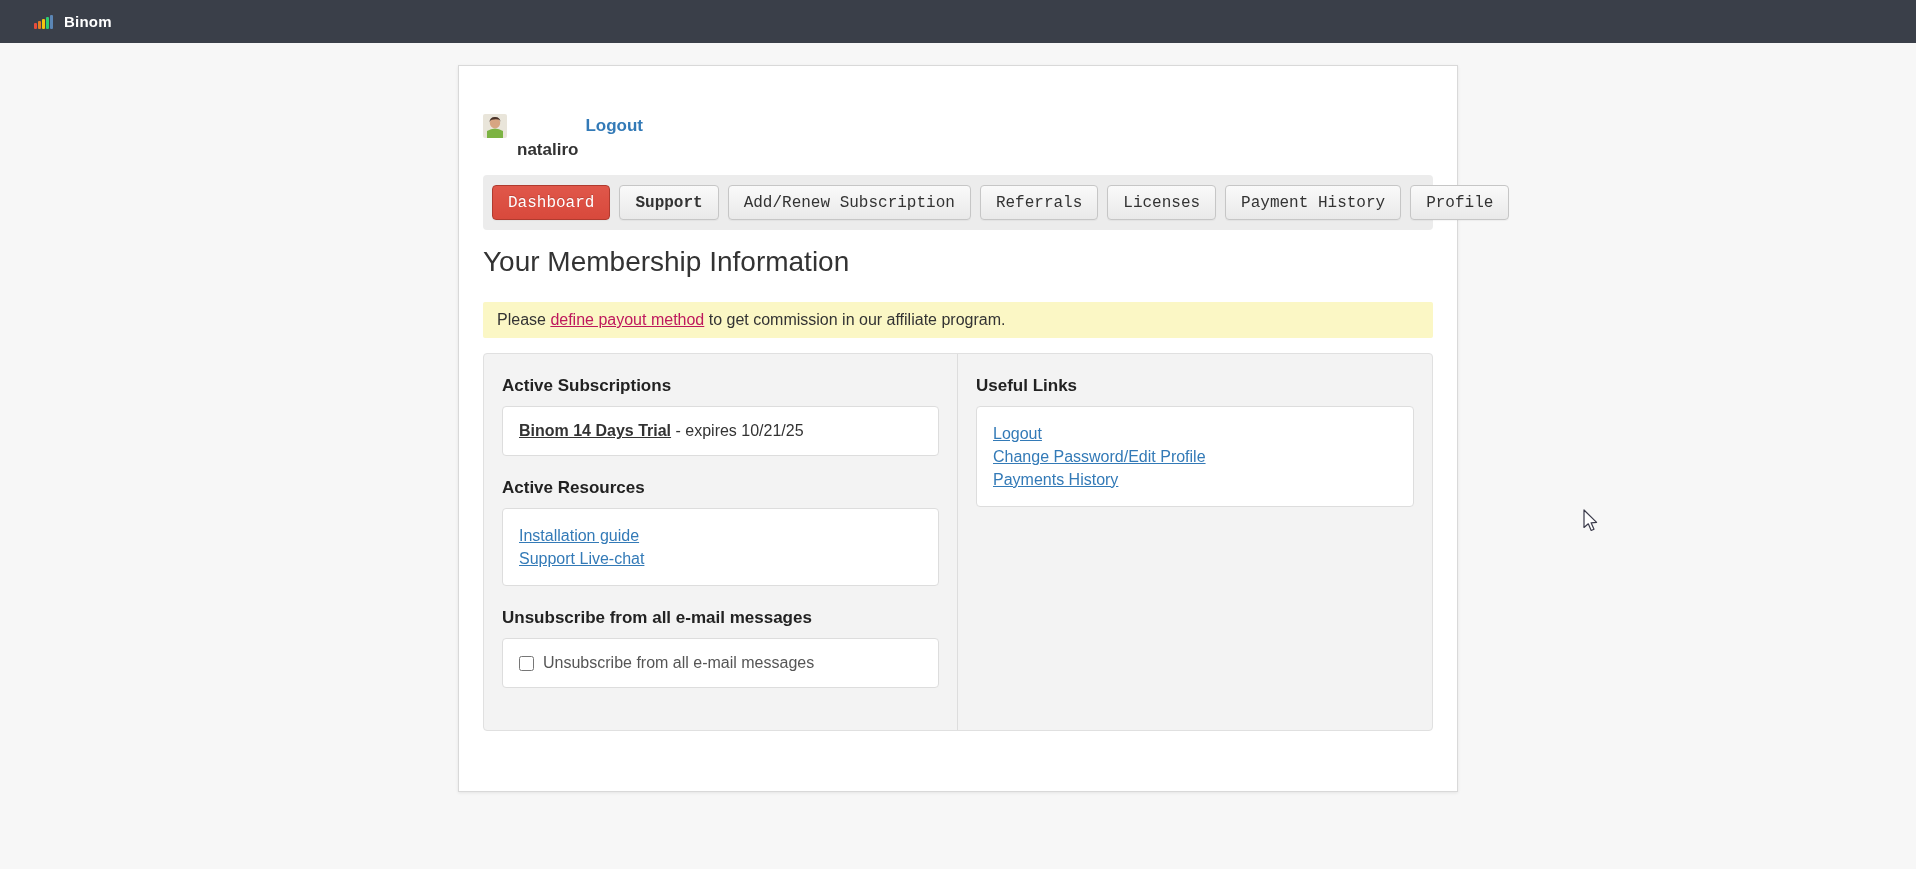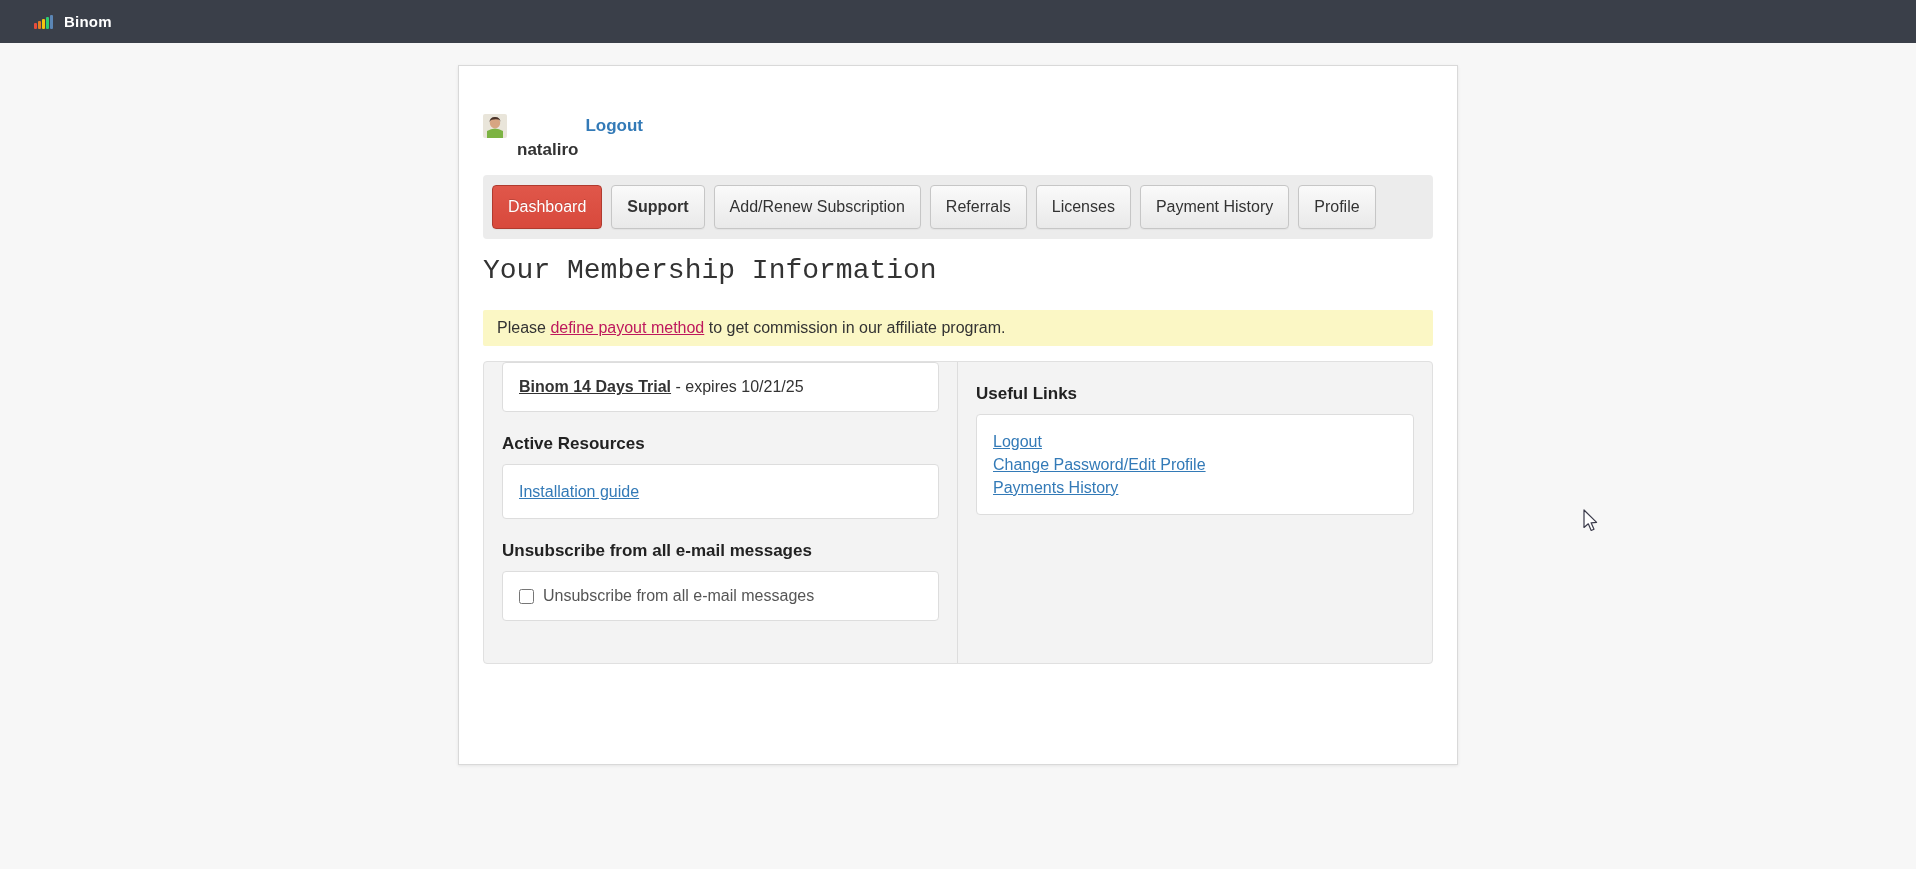--- a/index.html
+++ b/index.html
@@ -46,47 +46,46 @@
 
   
   .nav-strip {
     background: #ececec;
     border-radius: 4px;
     padding: 10px 9px;
     display: flex; gap: 9px;
     margin-bottom: 12px;
   }
   .btn {
-    height: 44px;
+    height: 35px;
     padding: 0 15px;
     font-size: 16px;
     color: #333;
     background: linear-gradient(#fafafa, #e9e9e9);
     border: 1px solid #c6c6c6;
     border-radius: 4px;
     cursor: pointer;
-    font-family: Liberation Sans, sans-serif;
+    font-family: Liberation Mono, monospace;
     box-shadow: 0 1px 1px rgba(0,0,0,.04);
     white-space: nowrap;
   }
   .btn.strong { font-weight: 700; }
   .btn.active {
     background: linear-gradient(#e0574a, #d8493c);
     border-color: #b03b2f;
     color: #fff;
     text-shadow: 0 -1px 0 rgba(0,0,0,.15);
   }
 
   
   .page-title {
     font-size: 28px;
     font-weight: 400;
     color: #333;
     margin: 16px 0 24px 0;
-    font-family: Liberation Mono, monospace;
   }
 
   
   .alert {
     background: #fbf7c5;
     border-radius: 2px;
     padding: 9px 14px;
     font-size: 16px;
     color: #333;
     margin-bottom: 15px;
@@ -175,27 +174,29 @@
 
   <h1 class="page-title">Your Membership Information</h1>
 
   <div class="alert">
     <span>Please </span><a>define payout method</a><span> to get commission in our affiliate program.</span>
   </div>
 
   <div class="panel">
 
     <div class="col left">
+      <h3>Active Subscriptions</h3>
       <div class="white-box">
         <span class="sub-name">Binom 14 Days Trial</span><span> - expires 10/21/25</span>
       </div>
 
       <h3>Active Resources</h3>
       <div class="white-box">
         <a>Installation guide</a>
+        <a>Support Live-chat</a>
       </div>
 
       <h3>Unsubscribe from all e-mail messages</h3>
       <div class="white-box check-row">
         <input type="checkbox" style="">
         <span>Unsubscribe from all e-mail messages</span>
       </div>
     </div>
 
     <div class="col right">

